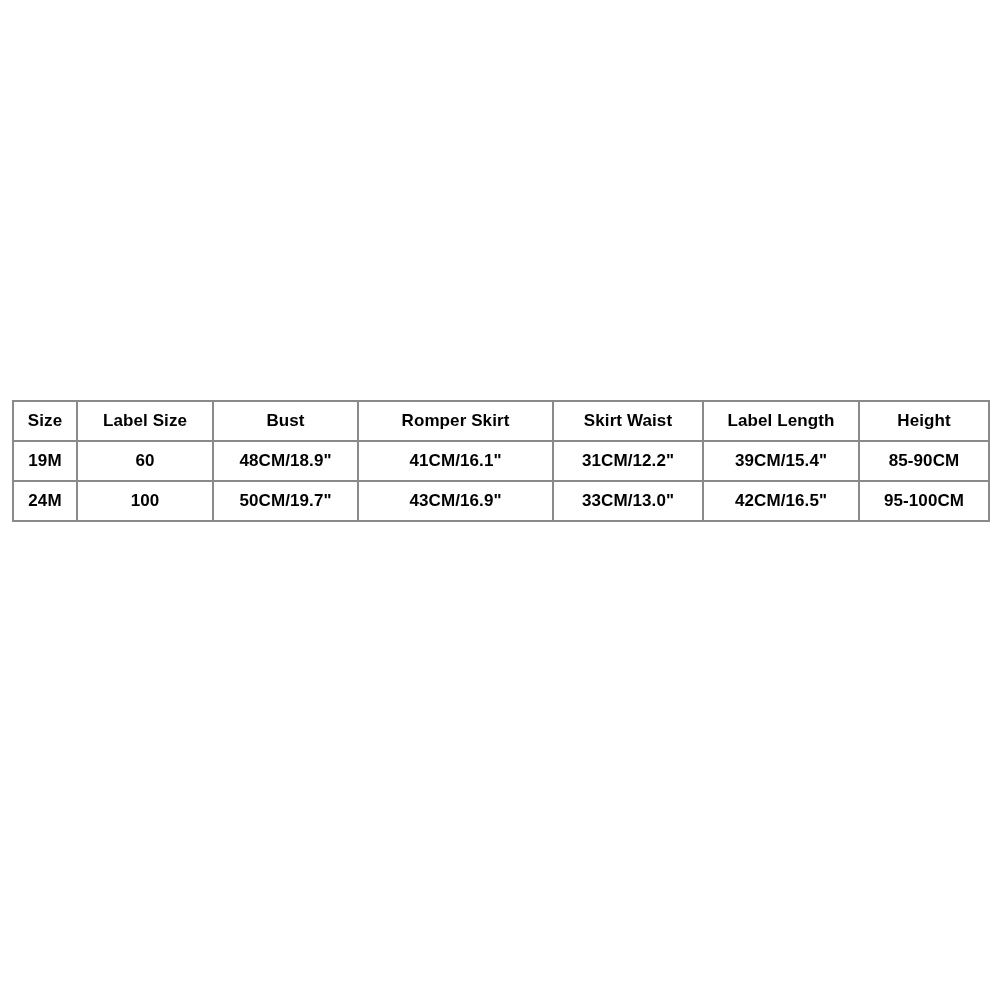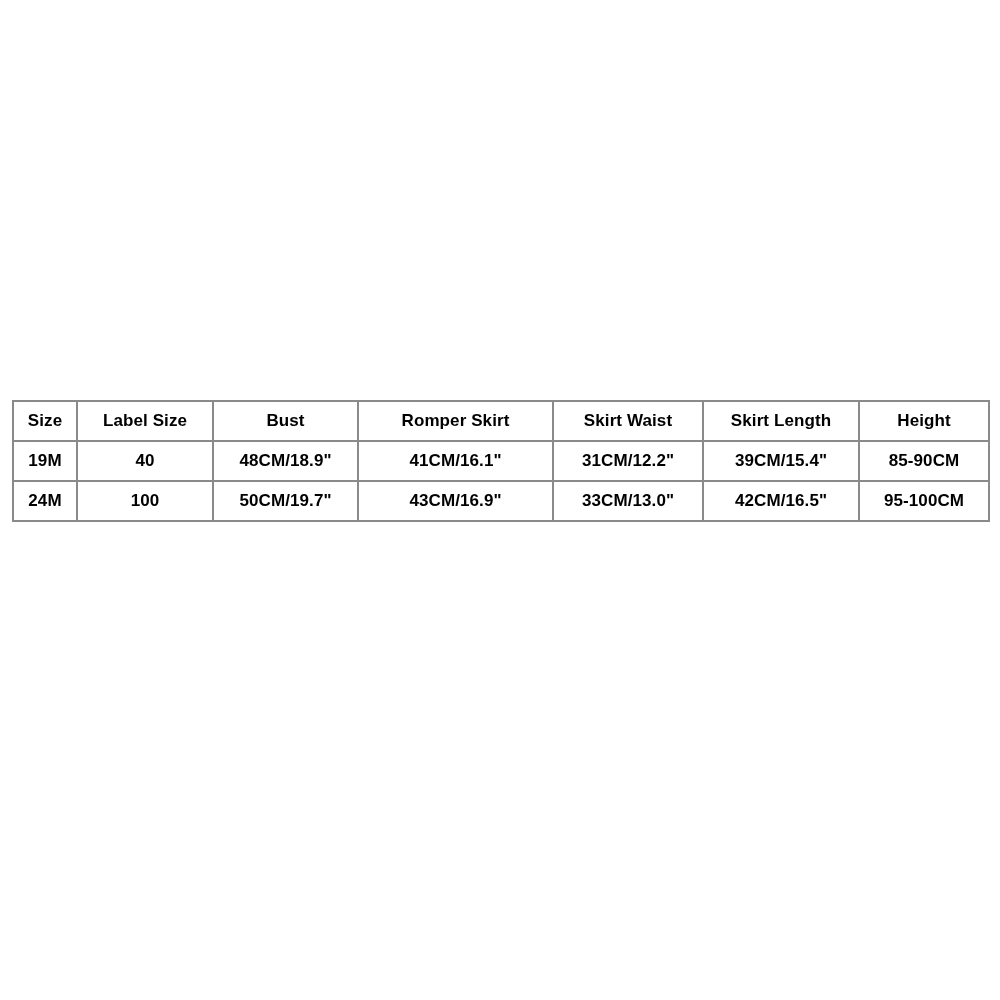--- a/index.html
+++ b/index.html
@@ -71,28 +71,28 @@
       <col class="c-skirtlength">
       <col class="c-height">
     </colgroup>
     <thead>
       <tr>
         <th>Size</th>
         <th>Label Size</th>
         <th>Bust</th>
         <th>Romper Skirt</th>
         <th>Skirt Waist</th>
-        <th>Skirt Length</th>
+        <th>Label Length</th>
         <th>Height</th>
       </tr>
     </thead>
     <tbody>
       <tr>
         <td>19M</td>
-        <td>40</td>
+        <td>60</td>
         <td>48CM/18.9"</td>
         <td>41CM/16.1"</td>
         <td>31CM/12.2"</td>
         <td>39CM/15.4"</td>
         <td>85-90CM</td>
       </tr>
       <tr>
         <td>24M</td>
         <td>100</td>
         <td>50CM/19.7"</td>

